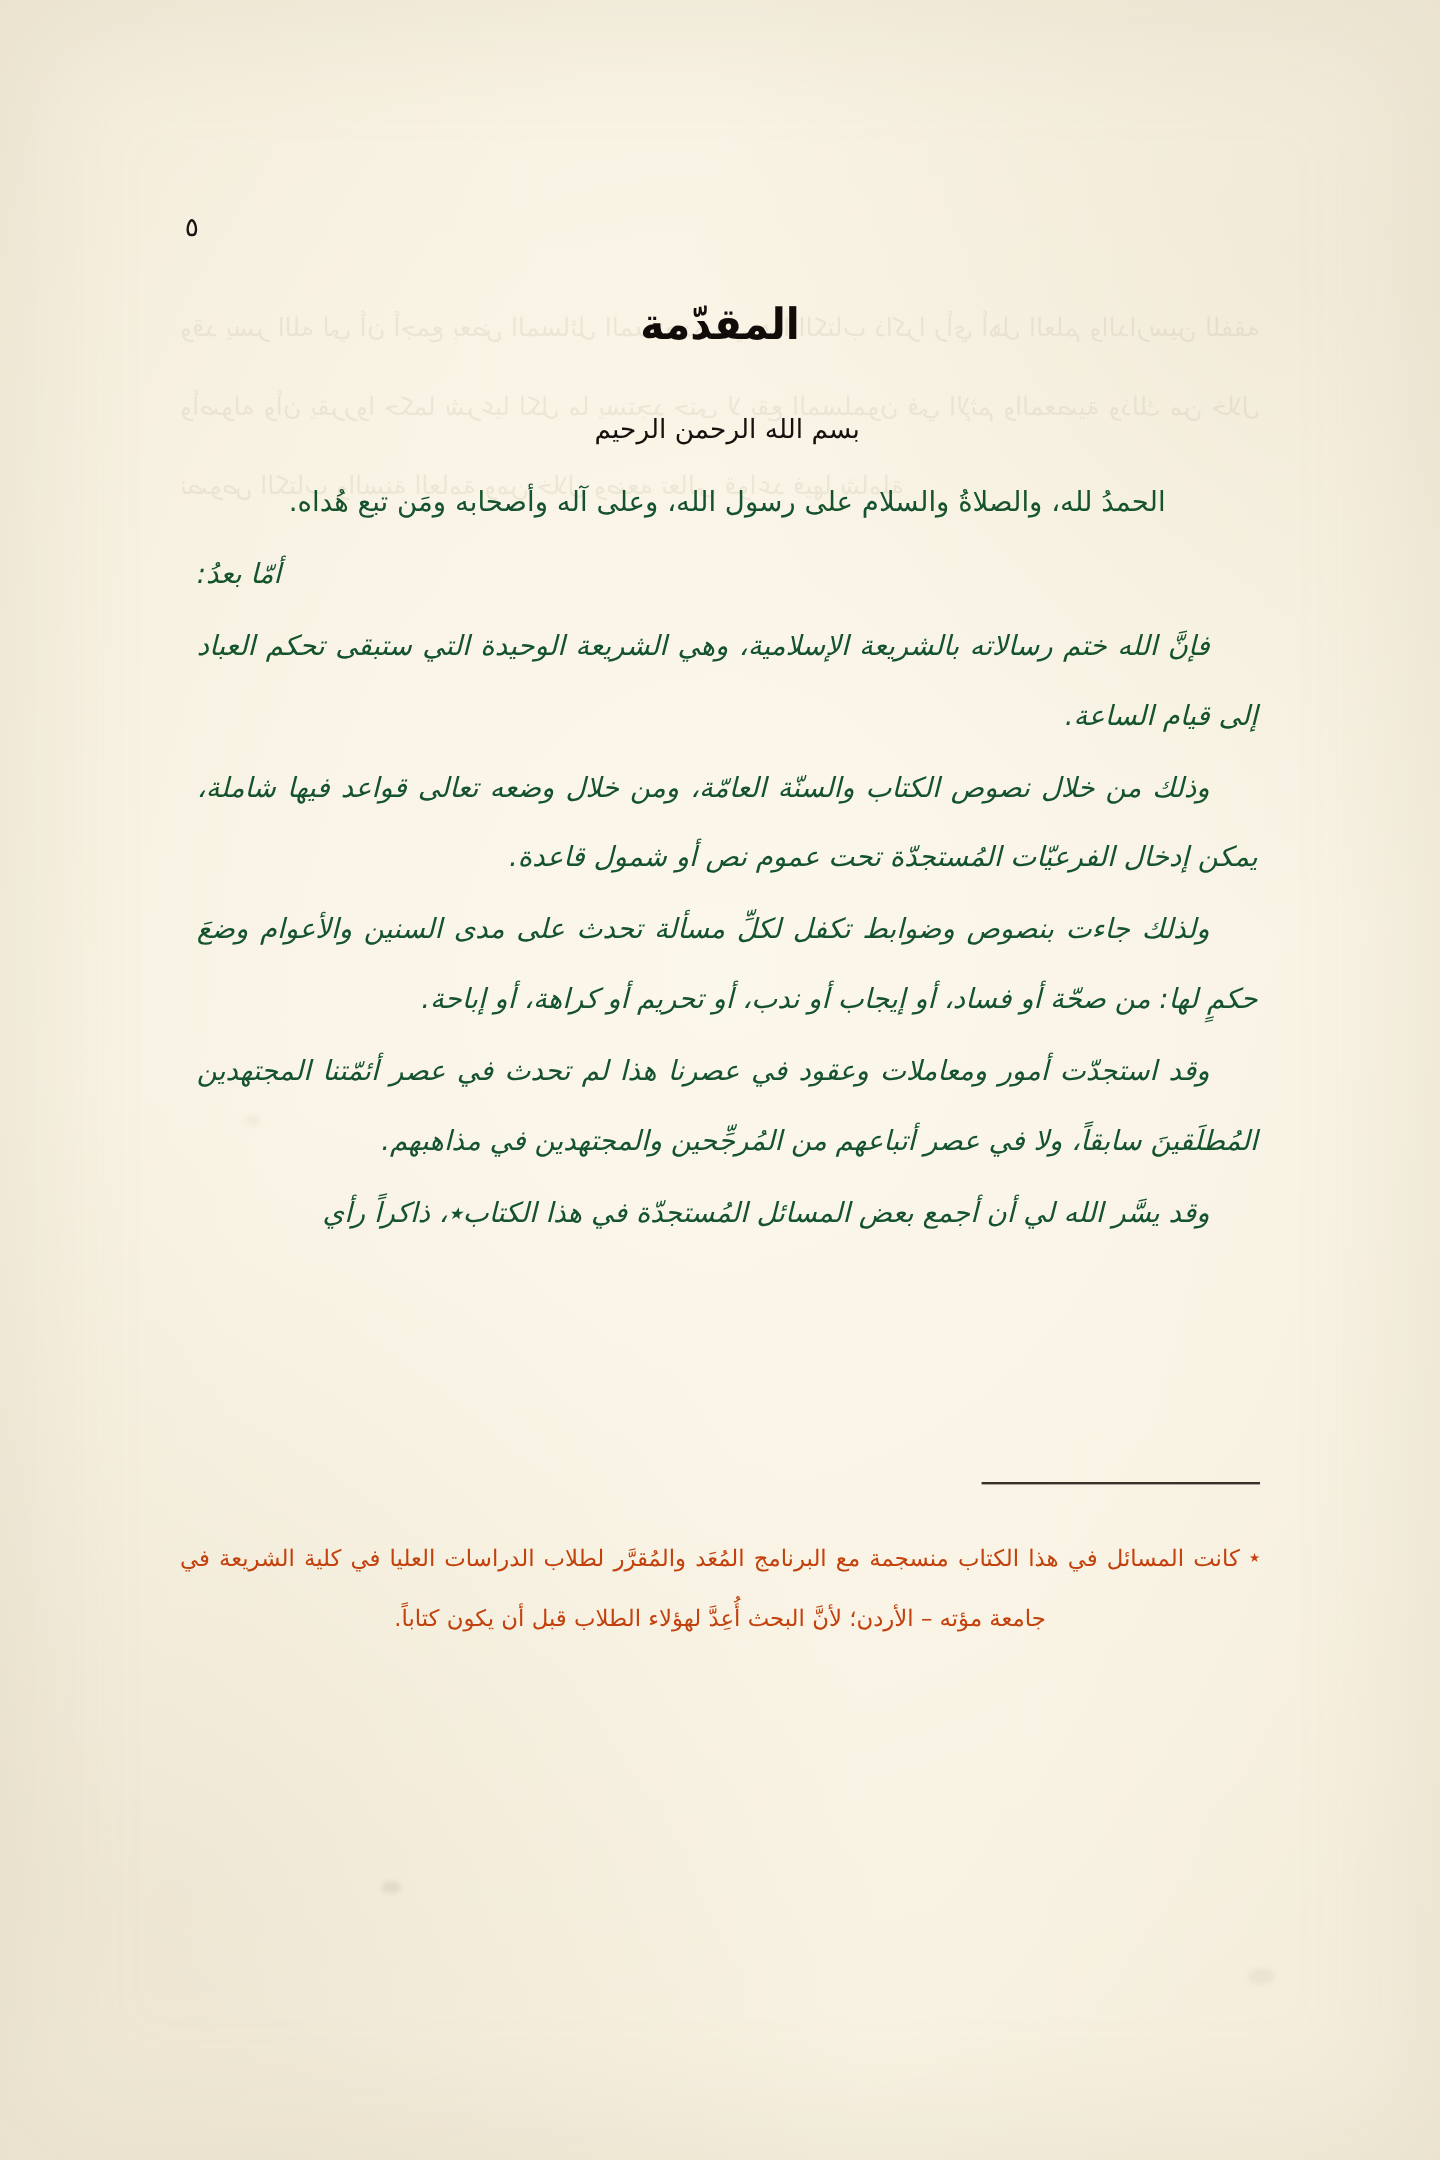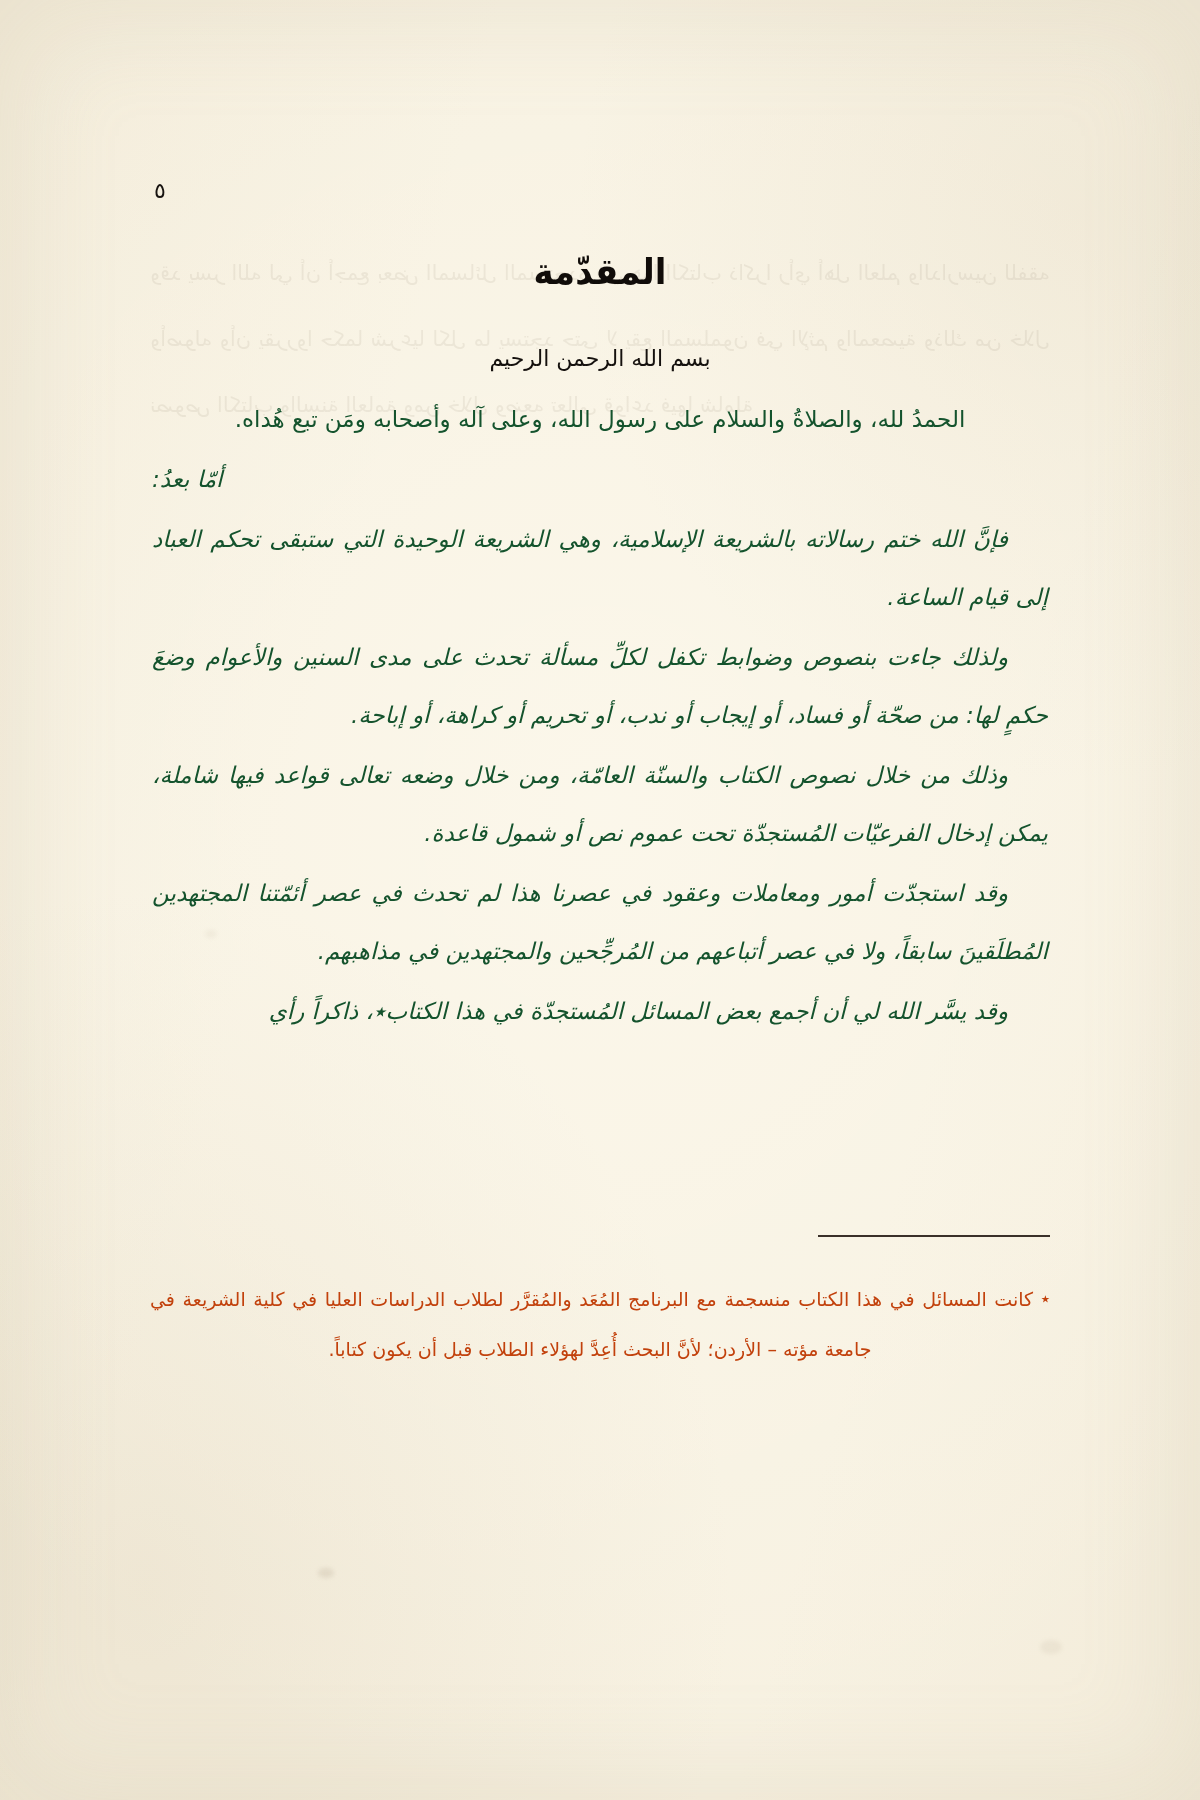--- a/index.html
+++ b/index.html
@@ -81,21 +81,21 @@
     font-weight: 700;
     font-size: 34px;
     letter-spacing: -0.5px;
     color: #100c09;
     transform: scaleY(1.06);
   }
 
   .body-block {
     position: absolute;
     top: 330px;
-    left: 0;
+    left: 12px;
     right: 0;
   }
 
   .line-center {
     text-align: center;
     font-size: 22px;
     line-height: 58px;
     color: #15110e;
   }
 
@@ -184,23 +184,23 @@
     <div class="body-block">
 
       <div class="line-center">بسم الله الرحمن الرحيم</div>
 
       <p class="para">الحمدُ لله، والصلاةُ والسلام على رسول الله، وعلى آله وأصحابه ومَن تبع هُداه.</p>
 
       <p class="para last-left">أمّا بعدُ:</p>
 
       <p class="para ind">فإنَّ الله ختم رسالاته بالشريعة الإسلامية، وهي الشريعة الوحيدة التي ستبقى تحكم العباد إلى قيام الساعة.</p>
 
+      <p class="para ind">وذلك من خلال نصوص الكتاب والسنّة العامّة، ومن خلال وضعه تعالى قواعد فيها شاملة، يمكن إدخال الفرعيّات المُستجدّة تحت عموم نص أو شمول قاعدة.</p>
+
       <p class="para ind">ولذلك جاءت بنصوص وضوابط تكفل لكلِّ مسألة تحدث على مدى السنين والأعوام وضعَ حكمٍ لها: من صحّة أو فساد، أو إيجاب أو ندب، أو تحريم أو كراهة، أو إباحة.</p>
-
-      <p class="para ind">وذلك من خلال نصوص الكتاب والسنّة العامّة، ومن خلال وضعه تعالى قواعد فيها شاملة، يمكن إدخال الفرعيّات المُستجدّة تحت عموم نص أو شمول قاعدة.</p>
 
       <p class="para ind">وقد استجدّت أمور ومعاملات وعقود في عصرنا هذا لم تحدث في عصر أئمّتنا المجتهدين المُطلَقينَ سابقاً، ولا في عصر أتباعهم من المُرجِّحين والمجتهدين في مذاهبهم.</p>
 
 
       <p class="para ind">وقد يسَّر الله لي أن أجمع بعض المسائل المُستجدّة في هذا الكتاب٭، ذاكراً رأي</p>
 
     </div>
 
     <div class="footnote-zone">
       <div class="footnote-rule-wrap">

